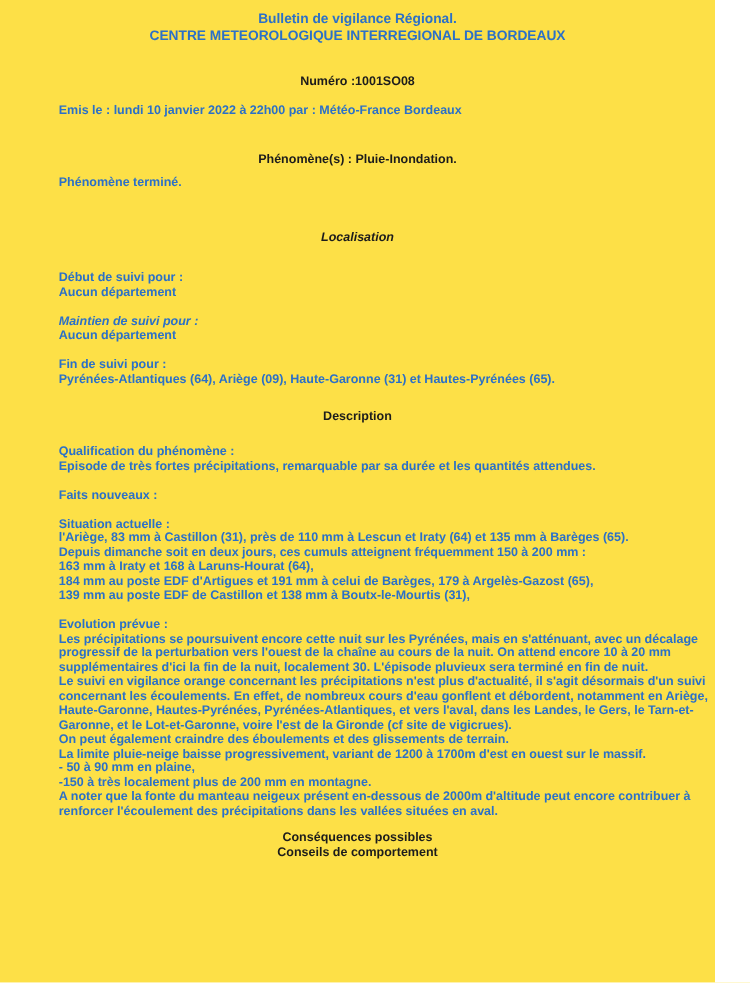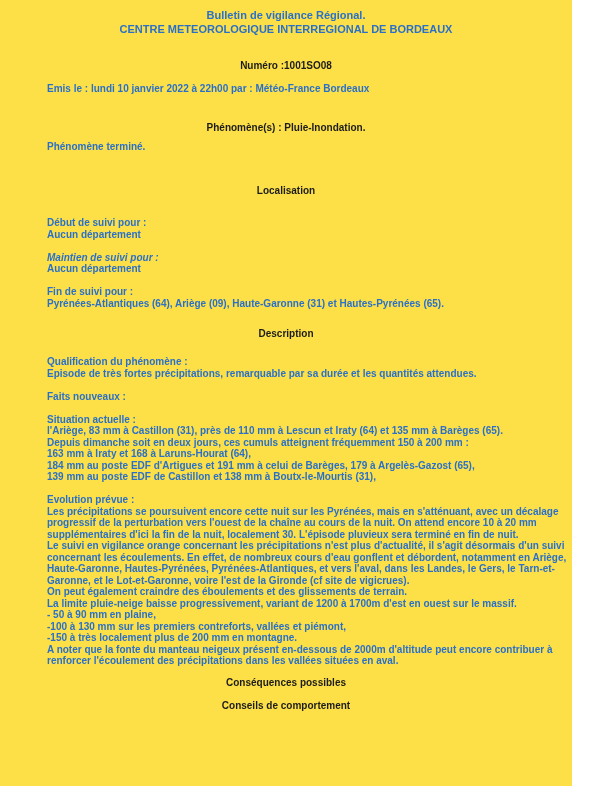--- a/index.html
+++ b/index.html
@@ -32,27 +32,27 @@
   }
   .left-col { margin-left: 47px; margin-right: 8px; }
   .italic { font-style: italic; }
 
   
   .m-top-page   { padding-top: 8px; }
   .m-numero     { margin-top: 24px; }
   .m-emis       { margin-top: 11px; }
   .m-phen-head  { margin-top: 27px; }
   .m-status     { margin-top: 7px; }
-  .m-loc-head   { margin-top: 33px; }
+  .m-loc-head   { margin-top: 33px; font-style: italic; }
   .m-block-1st  { margin-top: 20px; }
   .m-block      { margin-top: 11.5px; }
   .m-desc-head  { margin-top: 19px; }
   .m-block-qual { margin-top: 16px; }
   .m-foot-1     { margin-top: 10px; }
-  .m-foot-2     { margin-top: 11px; }
+  .m-foot-2     { }
 </style>
 </head>
 <body>
 
 <div class="page">
 
   <div class="center title-line m-top-page">Bulletin de vigilance Régional.</div>
   <div class="center title-line">CENTRE METEOROLOGIQUE INTERREGIONAL DE BORDEAUX</div>
 
   <div class="center heading dark m-numero">Numéro :1001SO08</div>
@@ -115,21 +115,20 @@
         <div class="txt">Les précipitations se poursuivent encore cette nuit sur les Pyrénées, mais en s'atténuant, avec un décalage</div>
         <div class="txt">progressif de la perturbation vers l'ouest de la chaîne au cours de la nuit. On attend encore 10 à 20 mm</div>
         <div class="txt">supplémentaires d'ici la fin de la nuit, localement 30. L'épisode pluvieux sera terminé en fin de nuit.</div>
         <div class="txt">Le suivi en vigilance orange concernant les précipitations n'est plus d'actualité, il s'agit désormais d'un suivi</div>
         <div class="txt">concernant les écoulements. En effet, de nombreux cours d'eau gonflent et débordent, notamment en Ariège,</div>
         <div class="txt">Haute-Garonne, Hautes-Pyrénées, Pyrénées-Atlantiques, et vers l'aval, dans les Landes, le Gers, le Tarn-et-</div>
         <div class="txt">Garonne, et le Lot-et-Garonne, voire l'est de la Gironde (cf site de vigicrues).</div>
         <div class="txt">On peut également craindre des éboulements et des glissements de terrain.</div>
         <div class="txt">La limite pluie-neige baisse progressivement, variant de 1200 à 1700m d'est en ouest sur le massif.</div>
         <div class="txt">- 50 à 90 mm en plaine,</div>
-        <div class="txt">-100 à 130 mm sur les premiers contreforts, vallées et piémont,</div>
         <div class="txt">-150 à très localement plus de 200 mm en montagne.</div>
         <div class="txt">A noter que la fonte du manteau neigeux présent en-dessous de 2000m d'altitude peut encore contribuer à</div>
         <div class="txt">renforcer l'écoulement des précipitations dans les vallées situées en aval.</div>
       </div>
   </div>
 
   <div class="center heading dark m-foot-1">Conséquences possibles</div>
   <div class="center heading dark m-foot-2">Conseils de comportement</div>
 
 </div>

